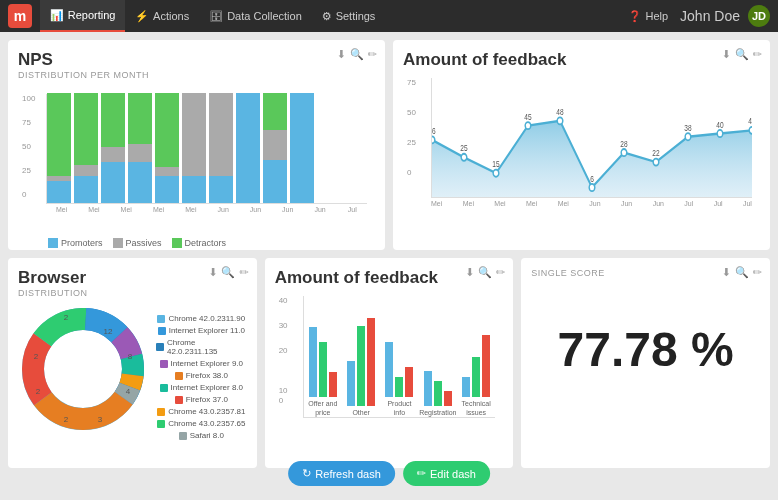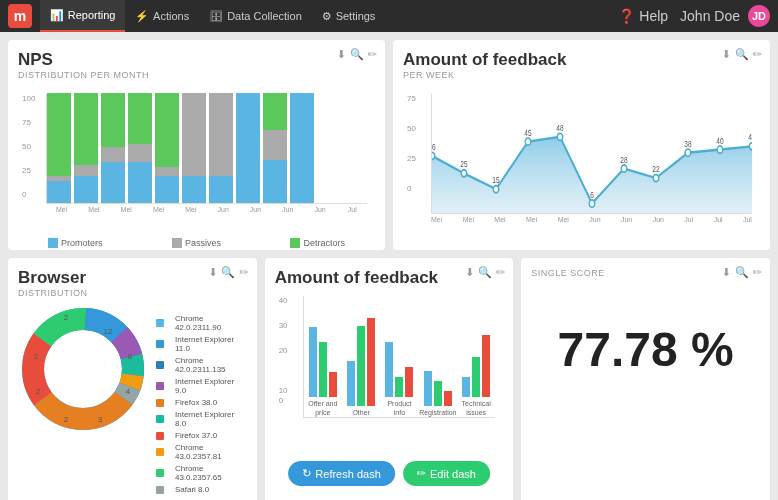--- a/index.html
+++ b/index.html
@@ -35,24 +35,24 @@
       color: #ccc;
       font-size: 11px;
       cursor: pointer;
     }
     .topnav .nav-item.active {
       background: #3a3a3a;
       color: white;
       border-bottom: 2px solid #e74c3c;
     }
     .topnav .spacer { flex: 1; }
-    .topnav .help { font-size: 14px; color: #ccc; margin-right: 12px; }
+    .topnav .help { font-size: 11px; color: #ccc; margin-right: 12px; }
     .topnav .user { font-size: 14px; color: #ccc; margin-right: 8px; }
     .topnav .avatar {
-      background: #ec4899;
+      background: #4d7c0f;
       color: white;
       font-size: 11px;
       font-weight: bold;
       width: 22px;
       height: 22px;
       border-radius: 50%;
       display: flex;
       align-items: center;
       justify-content: center;
     }
@@ -90,35 +90,35 @@
       left: 4px;
       font-size: 8px;
       color: #999;
     }
     .chart-legend {
       display: flex;
       gap: 10px;
       padding: 2px 30px;
       font-size: 9px;
       color: #666;
-      justify-content: space-between;
     }
     .legend-item { display: flex; align-items: center; gap: 3px; }
     .legend-box { width: 10px; height: 10px; }
     .browser-legend {
       flex: 1;
       padding-top: 10px;
       font-size: 8px;
       color: #555;
     }
     .browser-legend-item {
       display: flex;
       align-items: center;
-      gap: 11px;
+      gap: 3px;
       margin-bottom: 3px;
+      justify-content: center;
     }
     .legend-dot { width: 8px; height: 8px; border-radius: 1px; flex-shrink: 0; }
 
     
     .ces-score {
       display: flex;
       align-items: center;
       justify-content: center;
       height: 130px;
       font-size: 48px;
@@ -296,21 +296,20 @@
       </div>
       <div class="legend-item">
         <div class="legend-box" style="background:#5ac85a;"></div>
         <span>Detractors</span>
       </div>
     </div>
   </div>
 
   <div class="card">
     <div class="card-title">Amount of feedback</div>
-    <div class="card-subtitle">PER WEEK</div>
     <div class="card-actions">
       <span>⬇</span>
       <span>🔍</span>
       <span>✏</span>
     </div>
 
     <div style="position:relative; height:155px; padding: 8px 8px 20px 28px;">
       <span class="y-axis-label" style="top:8px;">75</span>
       <span class="y-axis-label" style="top:38px;">50</span>
       <span class="y-axis-label" style="top:68px;">25</span>

